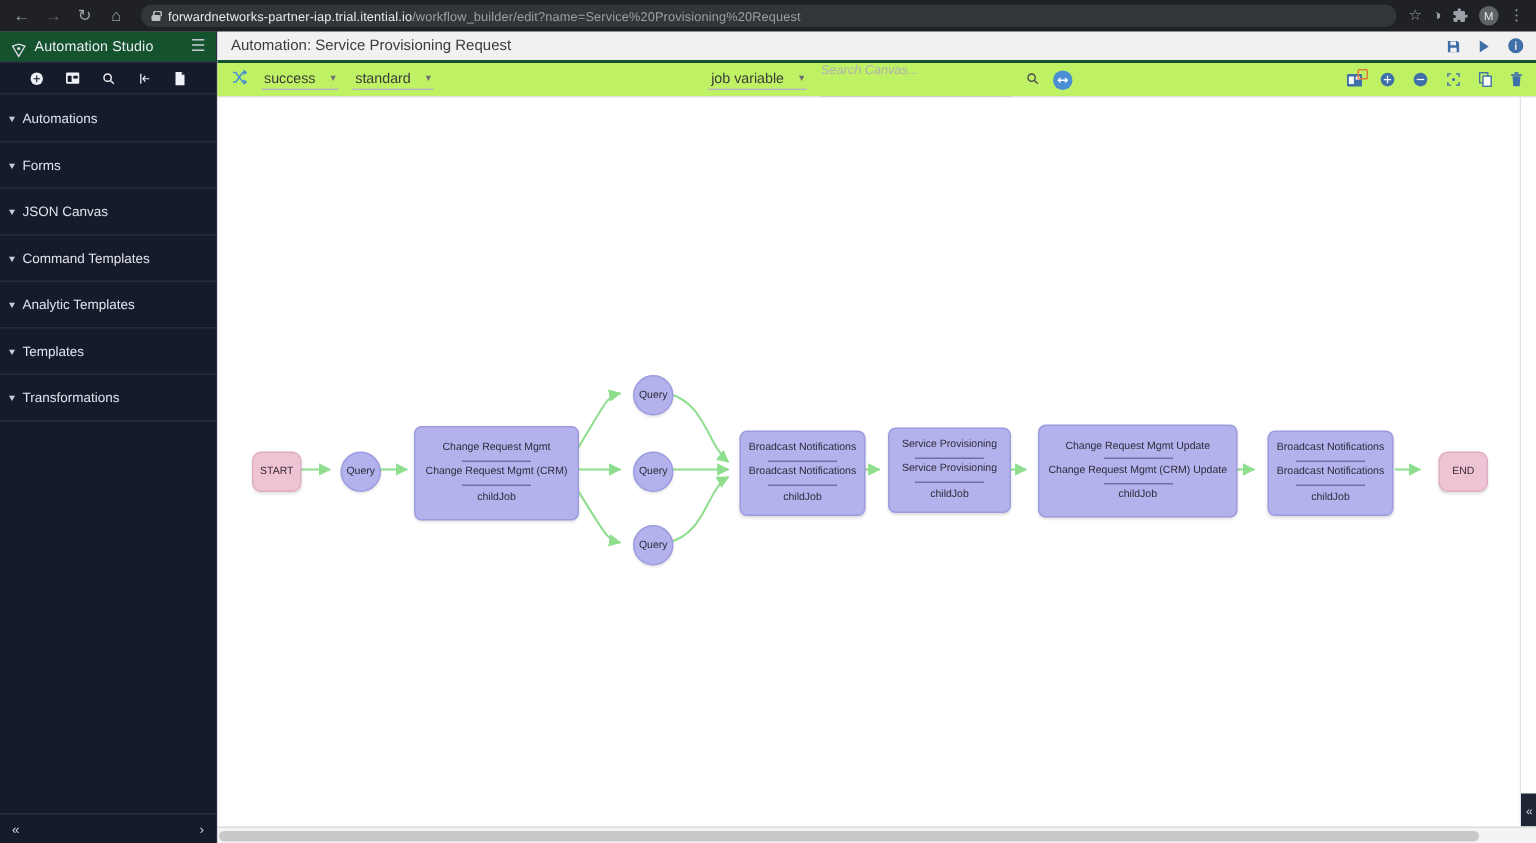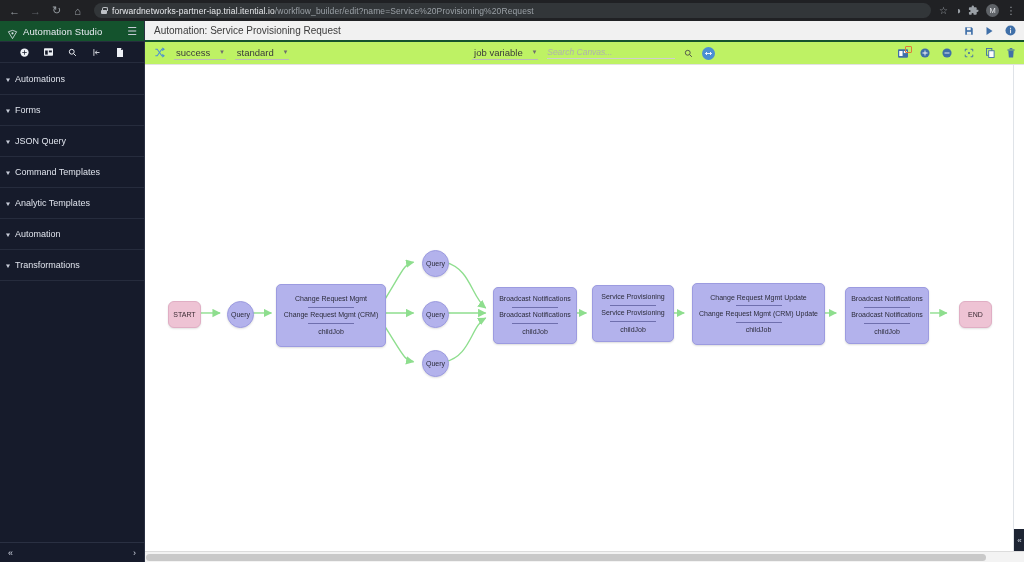--- a/index.html
+++ b/index.html
@@ -93,21 +93,21 @@
   }
   .tb-left{ display:flex; align-items:center; gap:9px; }
   .dd{
     display:flex; align-items:center; gap:10px; border-bottom:1px solid #b9b9b9;
     padding:0 2px 1px 2px; font-size:9.5px; color:#3a3a3a;
   }
   .dd .caret{ font-size:7px; color:#6d6d6d; }
   .tb-center{ flex:1 1 auto; display:flex; align-items:center; justify-content:center; gap:9px; }
   .search-wrap{
     display:flex; align-items:center; border-bottom:1px solid #cfcfcf;
-    width:128px; padding-bottom:1px;
+    width:128px; padding-bottom:13px;
   }
   .search-wrap input{
     border:none; outline:none; background:transparent; width:100%;
     font-size:8.5px; color:#4a4a4a; font-style:italic;
     font-family:"Liberation Sans", sans-serif;
   }
   .search-wrap input::placeholder{ color:#b0b0b0; font-style:italic; }
   .blue-circle{
     width:13px; height:13px; border-radius:50%; background:#4a8fd4;
     display:flex; align-items:center; justify-content:center; color:#fff; font-size:8px;
@@ -243,33 +243,33 @@
       <div class="sb-item">
         <span class="chev">▾</span>
         <span>Automations</span>
       </div>
       <div class="sb-item">
         <span class="chev">▾</span>
         <span>Forms</span>
       </div>
       <div class="sb-item">
         <span class="chev">▾</span>
-        <span>JSON Query</span>
+        <span>JSON Canvas</span>
       </div>
       <div class="sb-item">
         <span class="chev">▾</span>
         <span>Command Templates</span>
       </div>
       <div class="sb-item">
         <span class="chev">▾</span>
         <span>Analytic Templates</span>
       </div>
       <div class="sb-item">
         <span class="chev">▾</span>
-        <span>Automation</span>
+        <span>Templates</span>
       </div>
       <div class="sb-item">
         <span class="chev">▾</span>
         <span>Transformations</span>
       </div>
     </div>
 
     <div class="sb-foot">
       <span>«</span>
       <span>›</span>

